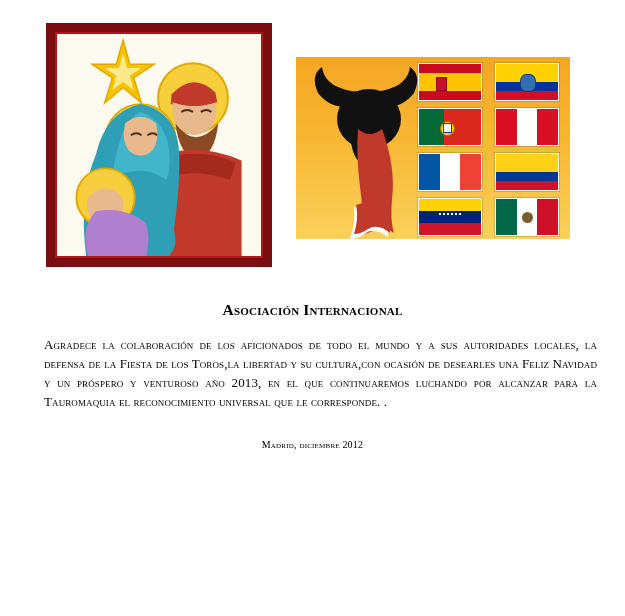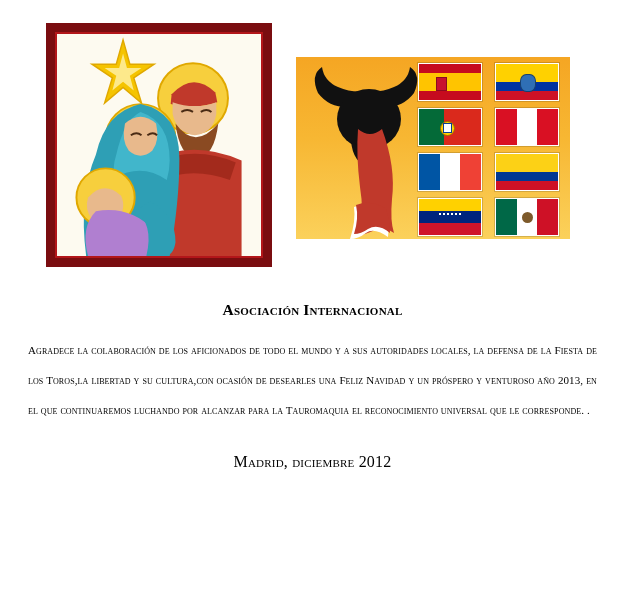--- a/index.html
+++ b/index.html
@@ -91,31 +91,31 @@
     font-family: "Liberation Serif", serif;
     font-weight: bold;
     font-size: 15.5px;
     line-height: 19px;
     letter-spacing: .2px;
     font-variant: small-caps;
   }
   .org-title .l2 { display:block; }
 
   .body-par {
-    margin: 16px 28px 0 28px;
-    font-size: 11px;
-    line-height: 30px;
+    margin: 16px 28px 0 44px;
+    font-size: 13px;
+    line-height: 19px;
     text-align: justify;
     font-variant: small-caps;
     letter-spacing: .1px;
   }
   .place-date {
     margin-top: 28px;
     text-align: center;
-    font-size: 16px;
+    font-size: 10px;
     font-variant: small-caps;
     letter-spacing: .2px;
   }
 </style>
 </head>
 <body>
 
 <div class="images-row">
 
   <div class="nativity">

